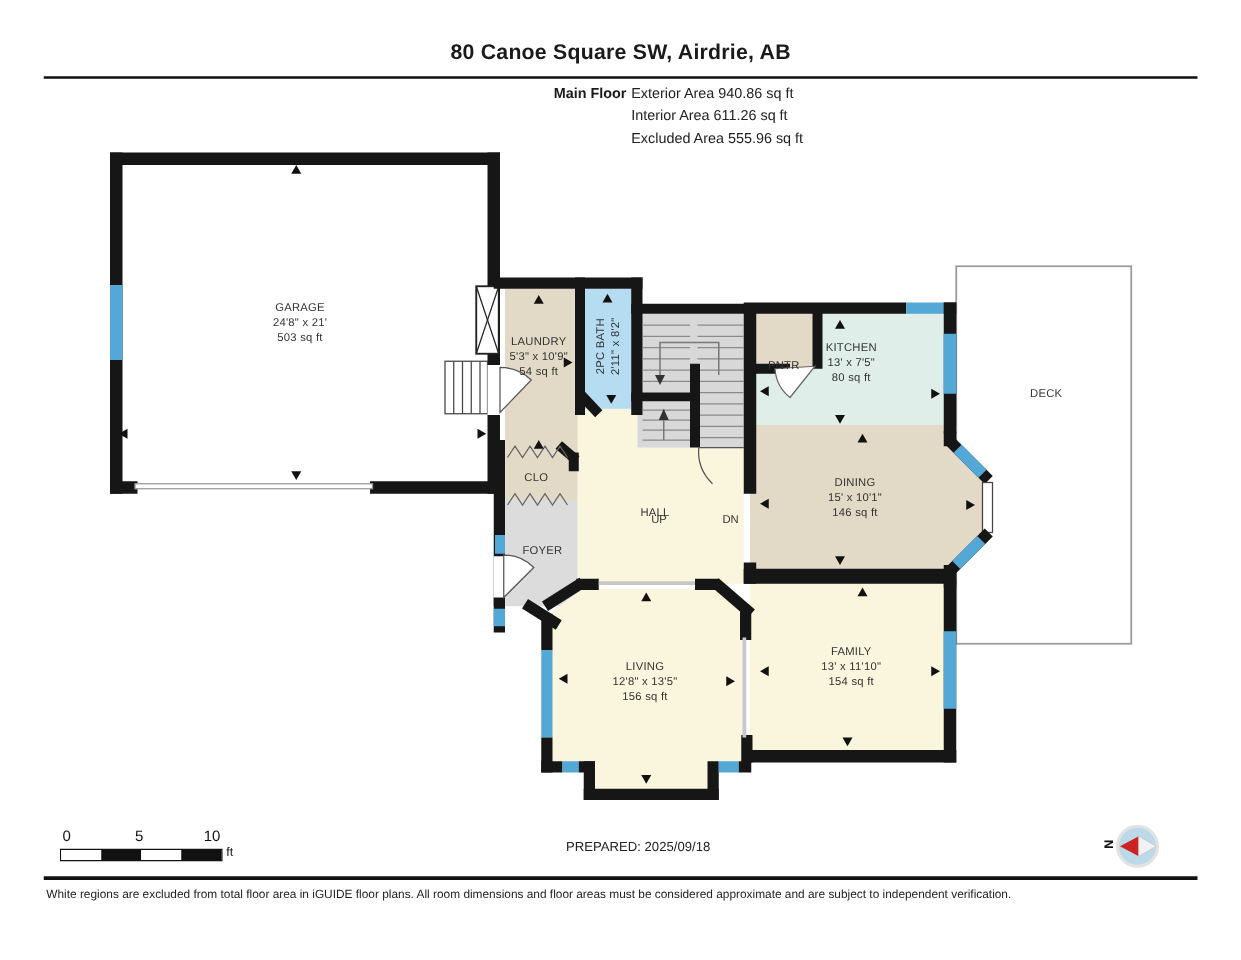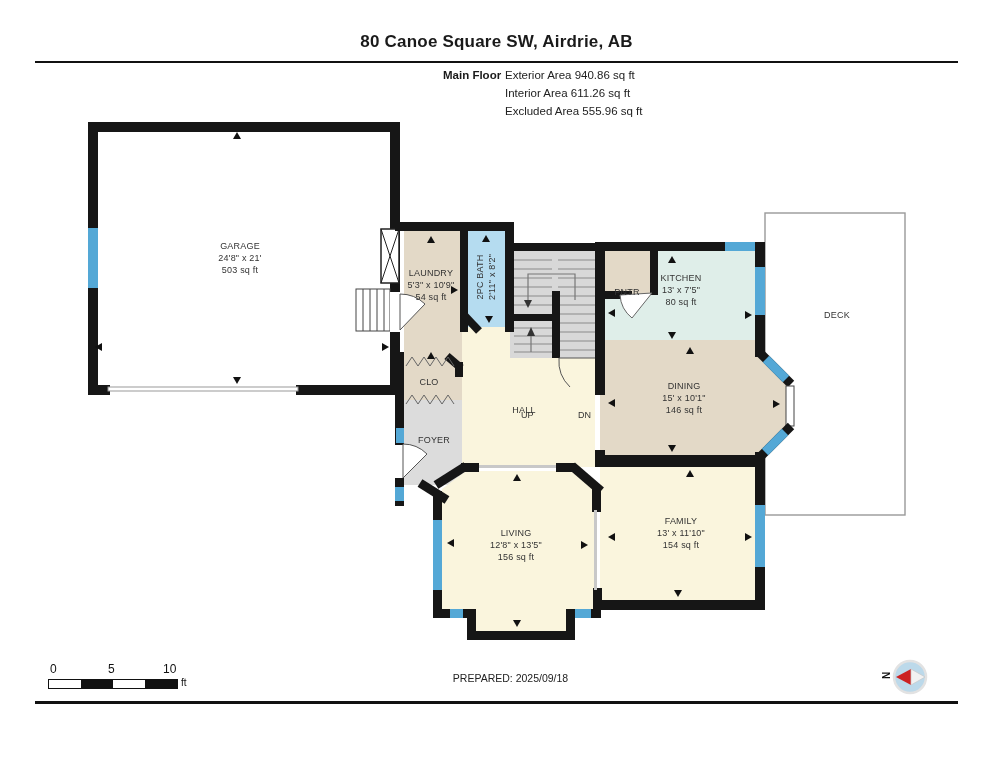--- a/index.html
+++ b/index.html
@@ -286,14 +286,15 @@
   <div id="prepared" class="abs">PREPARED: 2025/09/18</div>
 
   <svg id="compass" class="abs" width="62" height="40" viewBox="0 0 62 40">
     <circle cx="34" cy="20" r="16" fill="#bcd9ea" stroke="#e2e2e2" stroke-width="2.5"></circle>
     <polygon points="20,20 35,12 35,28" fill="#cc2222"></polygon>
     <polygon points="35,12 49,20 35,28" fill="#f2f2f2" stroke="#c9c9c9" stroke-width="0.7"></polygon>
     <text x="8" y="24" font-size="10" font-weight="bold" fill="#111" font-family="Liberation Sans, sans-serif" transform="rotate(-90 10 20)">N</text>
   </svg>
 
   <div class="abs rule" style="left:35px;top:701px;width:923px;height:3px;"></div>
+  <div id="footer-text" class="abs">White regions are excluded from total floor area in iGUIDE floor plans. All room dimensions and floor areas must be considered approximate and are subject to independent verification.</div>
 
 </div>
 
 </body></html>

